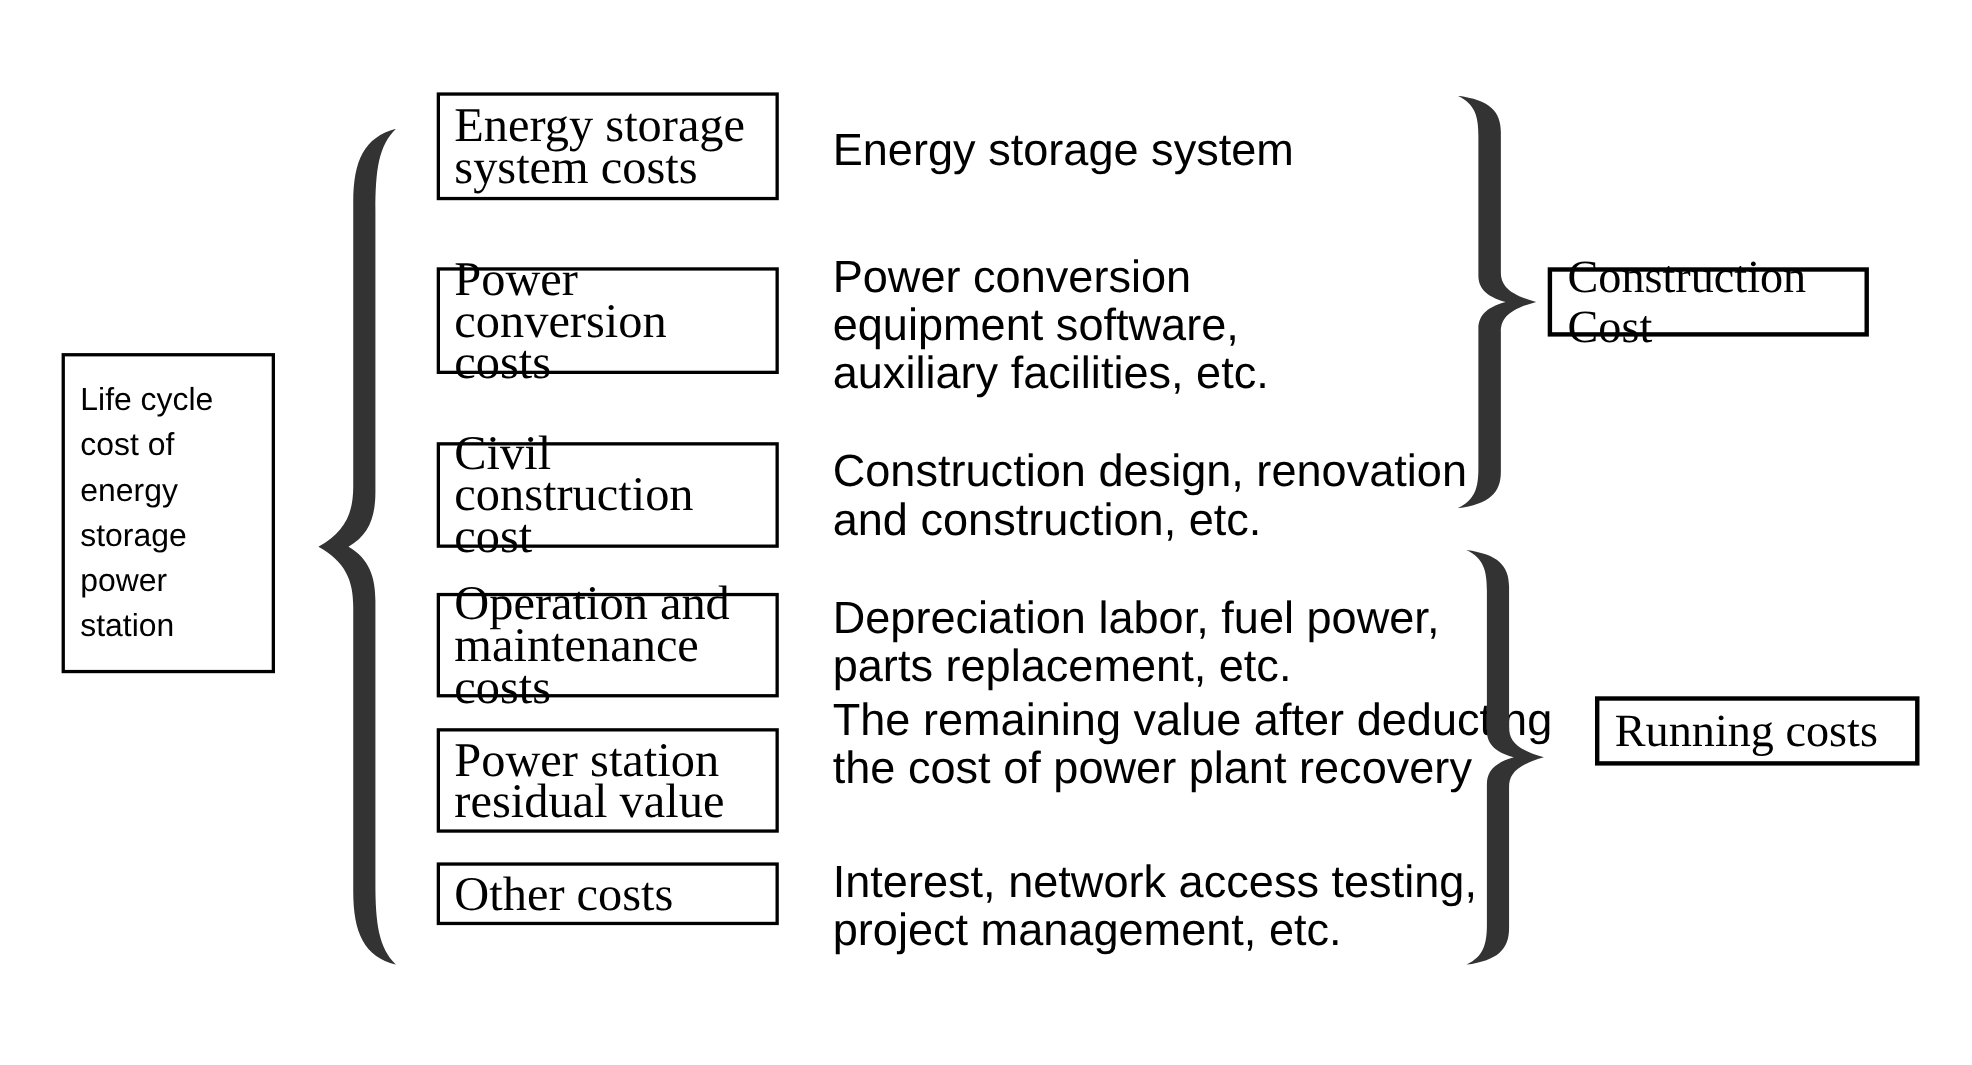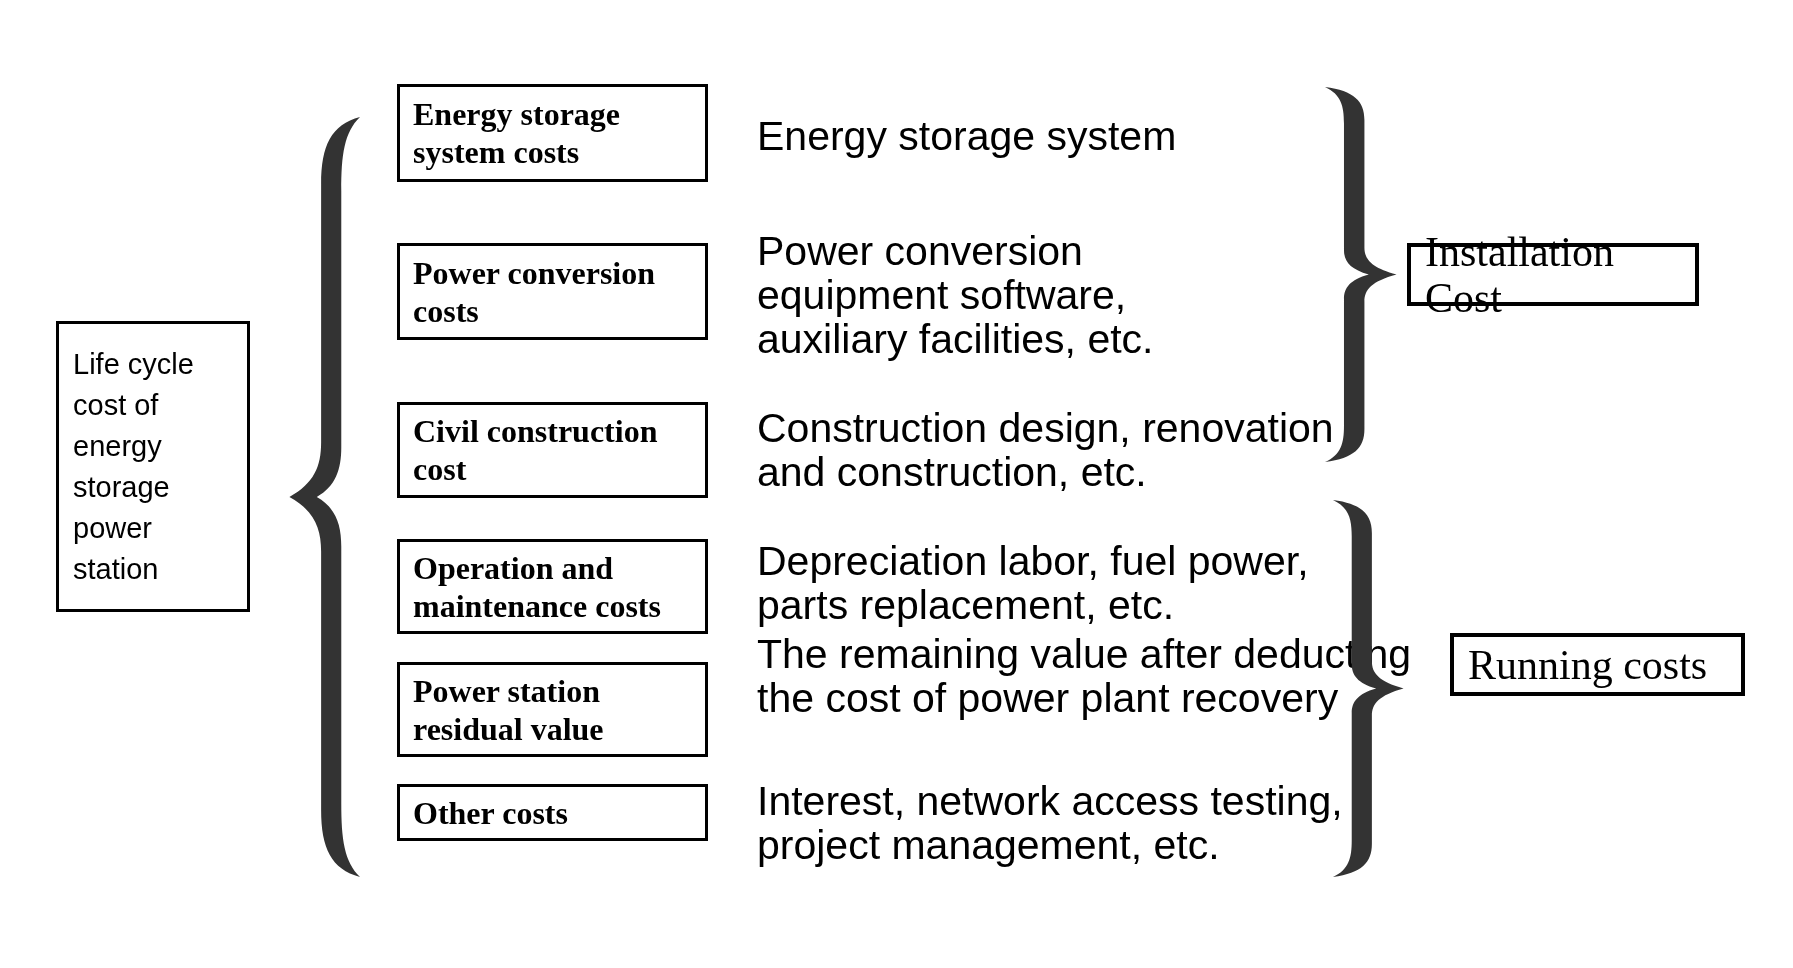--- a/index.html
+++ b/index.html
@@ -22,24 +22,23 @@
     font-size: 29px; line-height: 41px;
     white-space: pre-line;
   }
 
   .mbox {
     left: 397px; width: 311px;
     border: 3px solid #000;
     display: flex; align-items: center;
     padding-left: 13px;
     font-family: "Liberation Serif", serif;
-    font-size: 32px; line-height: 38px;
+    font-size: 44px; line-height: 38px;
     white-space: pre-line;
     background: #fff;
-    font-weight: bold;
   }
 
   .desc {
     left: 757px;
     font-family: Liberation Sans, sans-serif;
     font-size: 41px; line-height: 44px;
     white-space: pre-line;
   }
 
   .gbox {
@@ -124,19 +123,19 @@
   <div class="abs" style="left:1333px; top:500px; width:72px; height:377px;">
     <svg class="brace" viewBox="0 0 100 1000" preserveAspectRatio="none" aria-hidden="true">
       <path d="M 0 0 C 40 10, 54 38, 54 88 L 54 428 C 54 460, 64 482, 98 500
                C 64 518, 54 540, 54 572 L 54 912 C 54 962, 40 990, 0 1000
                C 22 980, 26 950, 26 903 L 26 565 C 26 536, 34 514, 60 500
                C 34 486, 26 464, 26 435 L 26 97 C 26 50, 22 20, 0 0 Z" fill="#333333"></path>
     </svg>
   </div>
 
   <div class="abs gbox" style="left:1407px; top:243px; width:292px; height:63px; padding-left:14px;">
-    <span>Installation Cost</span>
+    <span>Construction Cost</span>
   </div>
   <div class="abs gbox" style="left:1433px; top:633px; width:295px; height:63px; padding-left:14px;margin-left:17px;">
     <span>Running costs</span>
   </div>
 
 </div>
 
 </body></html>

